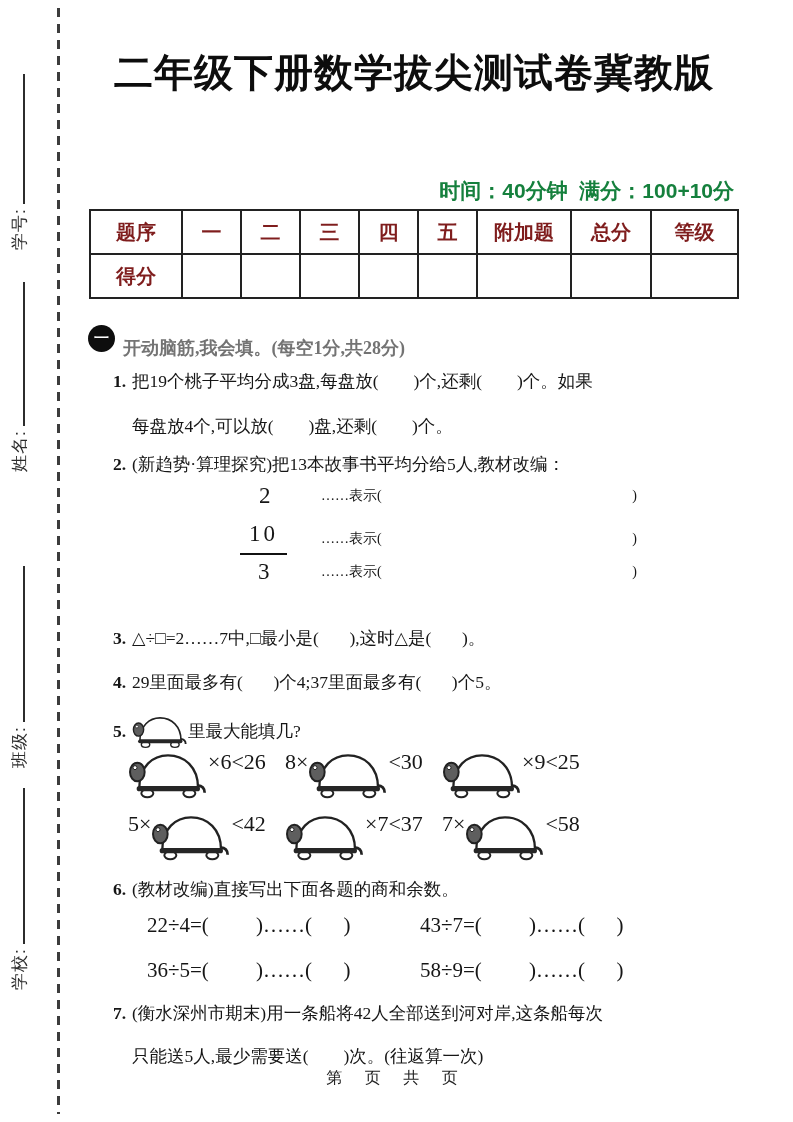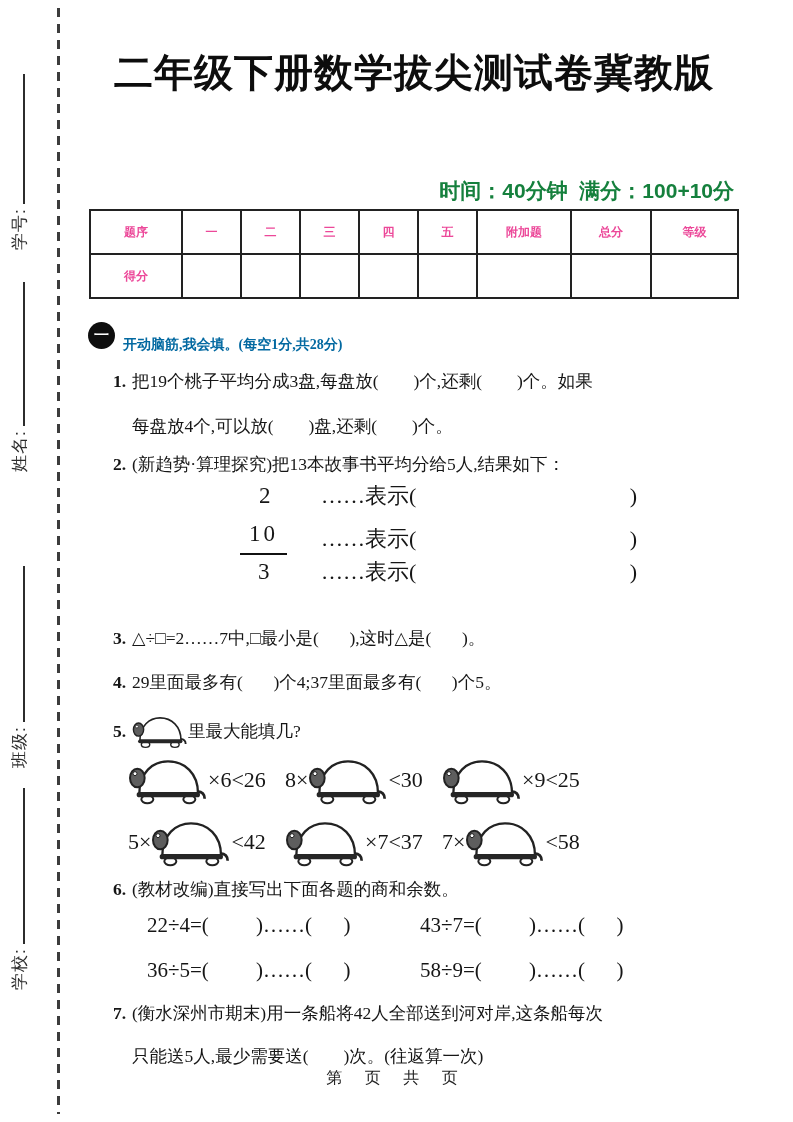--- a/index.html
+++ b/index.html
@@ -45,31 +45,31 @@
     top:161px; text-align:right; padding-right:6px;
     font-family:"Liberation Sans","DejaVu Sans",sans-serif;
     font-size:21px; font-weight:bold; color:#15803d;
   }
 
   table.score {
     position:absolute; top:193px; left:1px; width:648px;
     border-collapse:collapse; table-layout:fixed; text-align:center;
   }
   table.score th, table.score td {
-    border:2.2px solid #222; height:44px; font-size:12px; font-weight:bold;
-    font-family:"Liberation Serif","DejaVu Serif",serif; color:#ec4899;
+    border:2.2px solid #222; height:44px; font-size:20px; font-weight:bold;
+    font-family:"Liberation Serif","DejaVu Serif",serif; color:#7f1d1d;
   }
 
   .sec-head { top:300px; display:flex; align-items:center; gap:8px; }
   .sec-badge {
     flex:none; width:27px; height:27px; border-radius:50%; background:#0e0e0e;
     color:#fff; font-size:15px; font-weight:bold; display:flex;
     align-items:center; justify-content:center;
   }
-  .sec-title { font-size:14px; font-weight:bold; color:#0369a1;margin-top:20px; }
+  .sec-title { font-size:18px; font-weight:bold; color:#737373;margin-top:20px; }
 
   .q { display:flex; align-items:flex-start; font-size:17.5px; line-height:26px; }
   .qno { flex:none; width:19px; font-weight:bold; margin-left:25px; }
   .qtext { flex:1; }
   .qline { display:block; }
 
   .q1 { top:352px; } .q1 .qline + .qline { margin-top:19px; }
   .q2 { top:435px; }
   .q3 { top:609px; }
   .q4 { top:653px; }
@@ -87,26 +87,26 @@
     display:inline-block; width:11px; height:28px; margin:0 0 1px 0;
     border-right:2.6px solid #111; transform:skewX(-13deg);
   }
   .ld-dividend {
     display:inline-block; border-top:2.6px solid #111;
     padding:0 8px 0 7px; letter-spacing:5px;
   }
   .ld-prod { display:inline-block; margin-left:15px; padding:0 9px 3px 9px;
     border-bottom:2.6px solid #111; letter-spacing:3px; }
   .ld-rem { margin-left:33px; }
-  .ld-lab { display:flex; justify-content:space-between; width:316px; font-size:22px; }
+  .ld-lab { display:flex; justify-content:space-between; width:316px; font-size:14px; }
   .ld-gap { height:10px; }
 
   
   .turtle-grid { position:absolute; left:40px; right:0; display:flex; flex-wrap:wrap; }
-  .t-cell { width:157px; display:flex; align-items:center; font-size:22px; height:62px; }
+  .t-cell { width:157px; display:flex; align-items:flex-start; font-size:22px; height:62px; }
   .tg-1 { top:733px; } .tg-2 { top:795px; }
   .t-cell svg { flex:none; }
   .t-pre, .t-post { white-space:pre; }
 
   .eq-grid {
     position:absolute; top:895px; left:59px;
     display:grid; grid-template-columns:273px auto; row-gap:17px;
     font-size:21px; line-height:28px;
   }
 
@@ -191,21 +191,21 @@
     <div class="abs q q1">
       <span class="qno">1.</span>
       <span class="qtext">
         <span class="qline pre">把19个桃子平均分成3盘,每盘放(        )个,还剩(        )个。如果</span>
         <span class="qline pre">每盘放4个,可以放(        )盘,还剩(        )个。</span>
       </span>
     </div>
 
     <div class="abs q q2">
       <span class="qno">2.</span>
-      <span class="qtext pre">(新趋势·算理探究)把13本故事书平均分给5人,结果如下：</span>
+      <span class="qtext pre">(新趋势·算理探究)把13本故事书平均分给5人,教材改编：</span>
     </div>
 
     <div class="longdiv">
       <div class="ld-row">
         <span class="ld-num"><span class="ld-q">2</span></span>
         <span class="ld-lab">
           <span class="pre">……表示(</span>
           <span>)</span>
         </span>
       </div>

